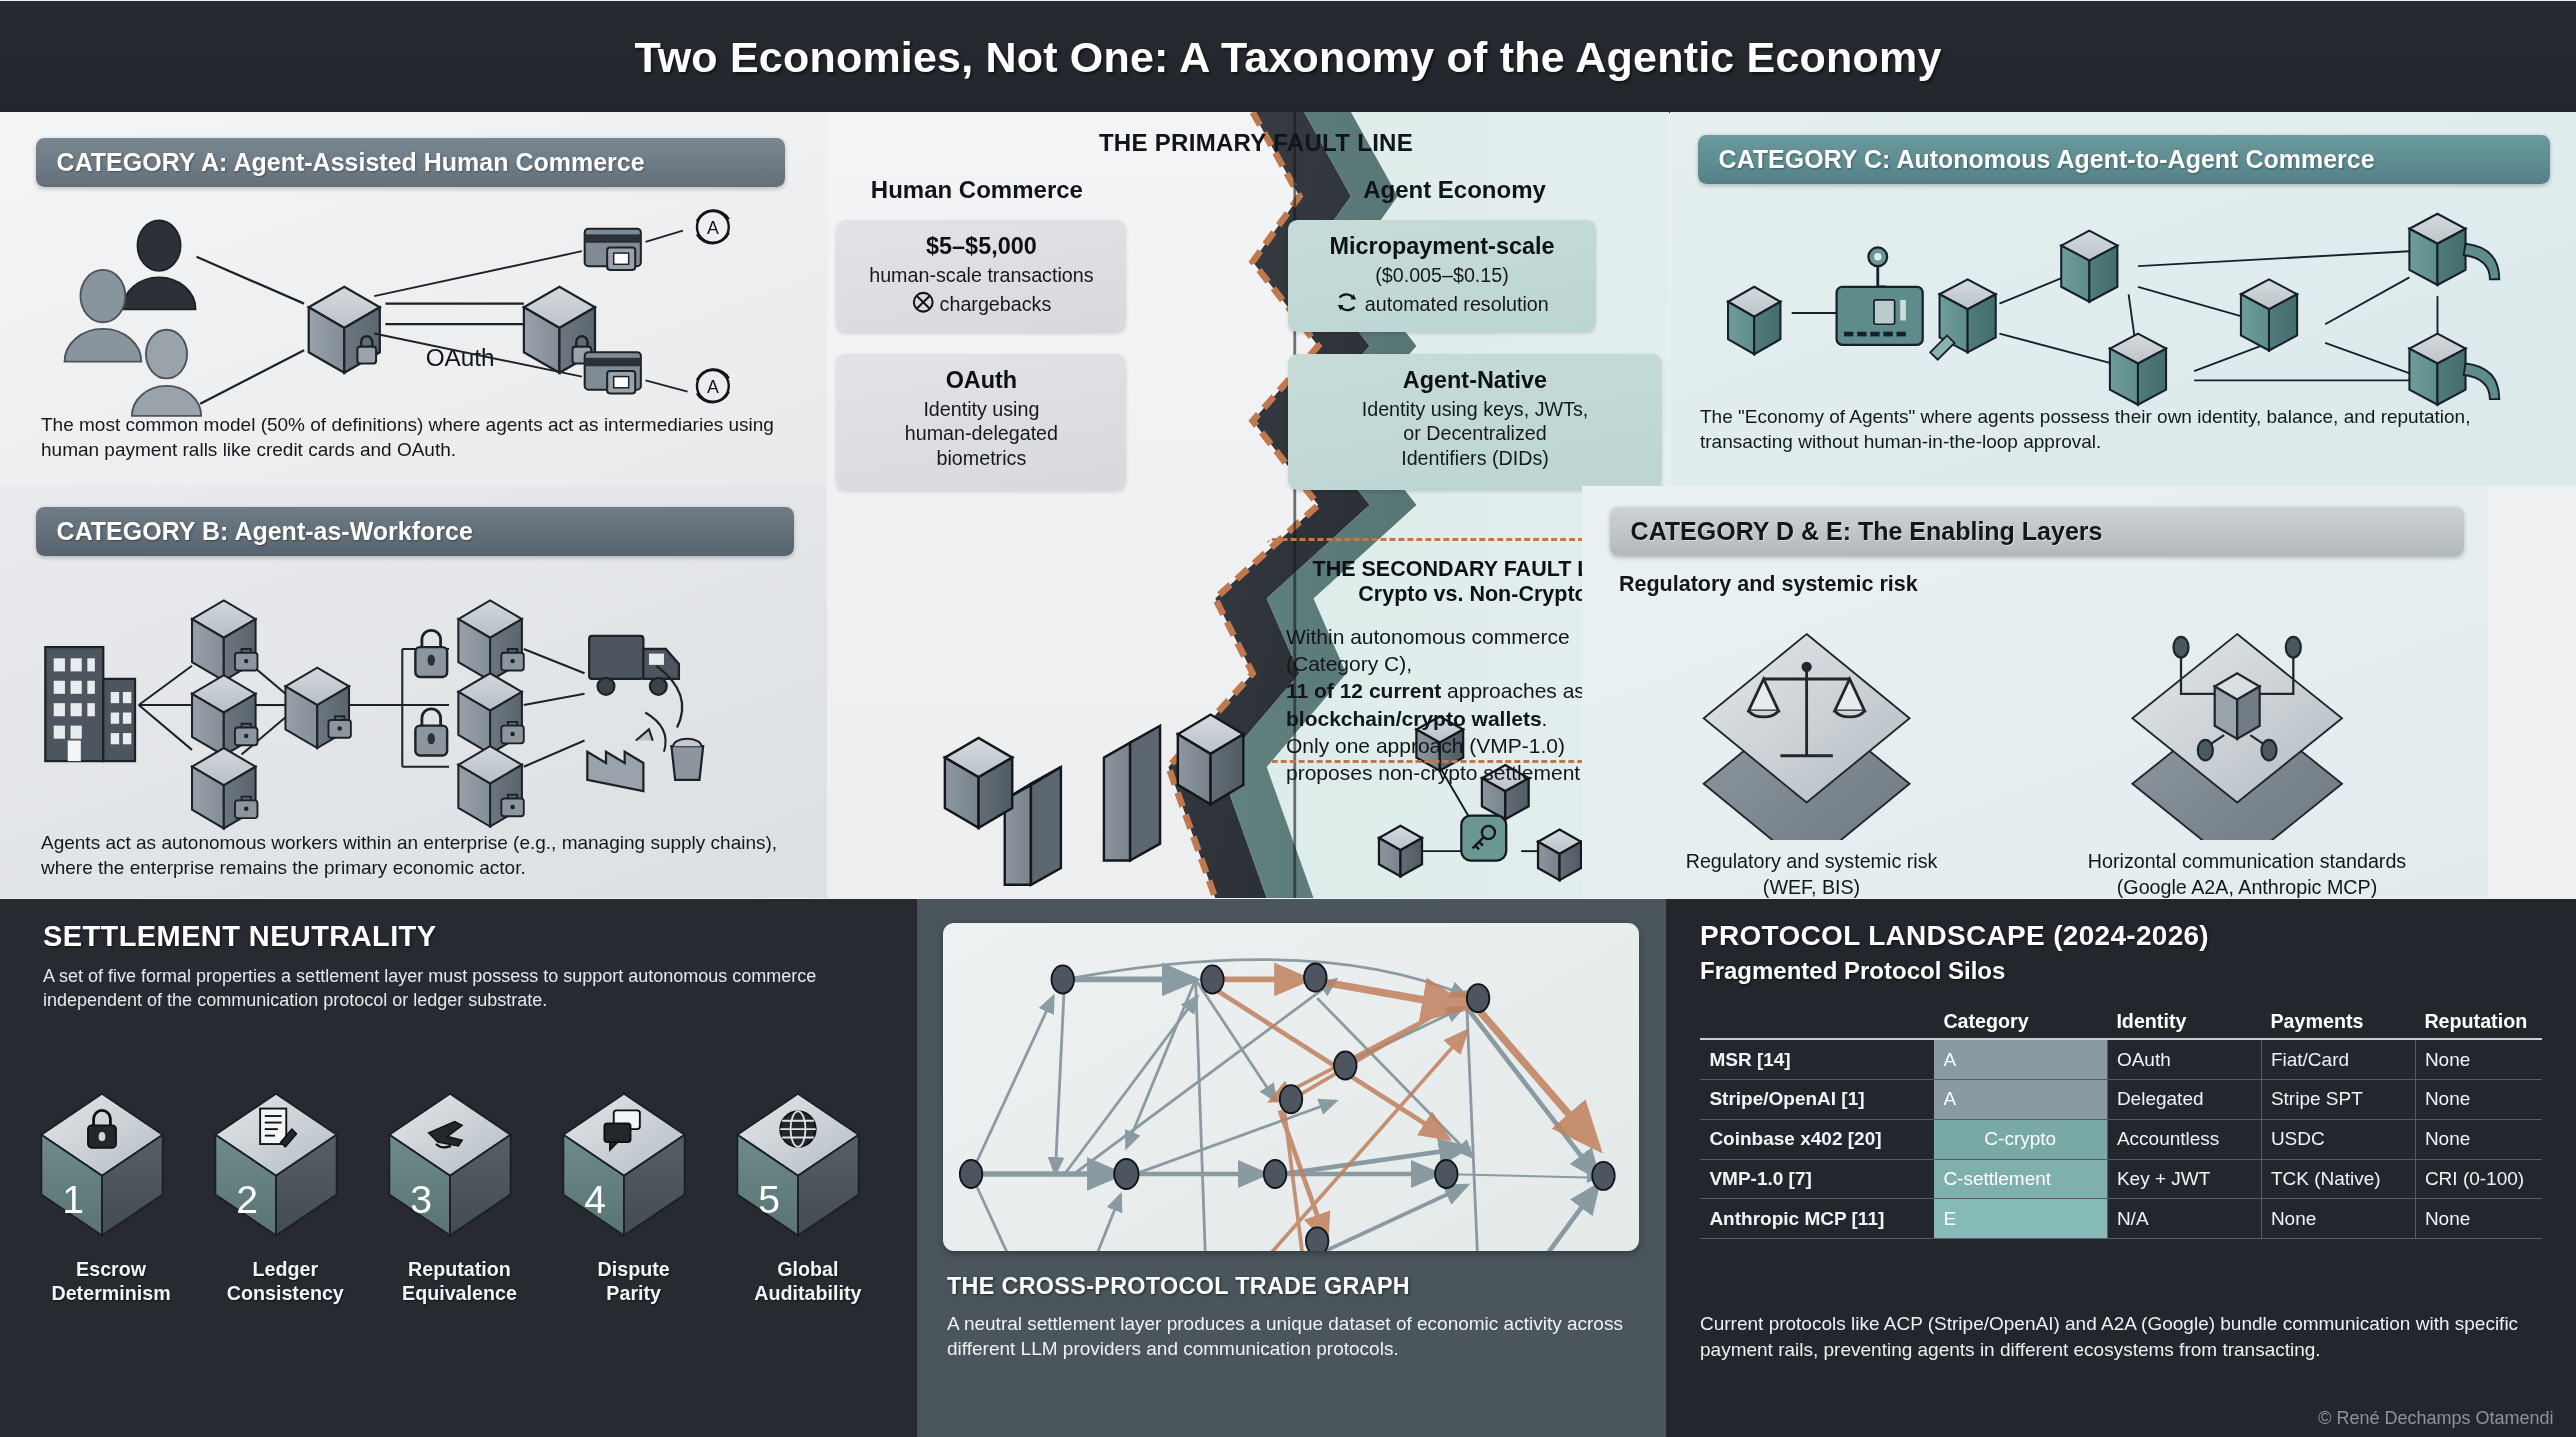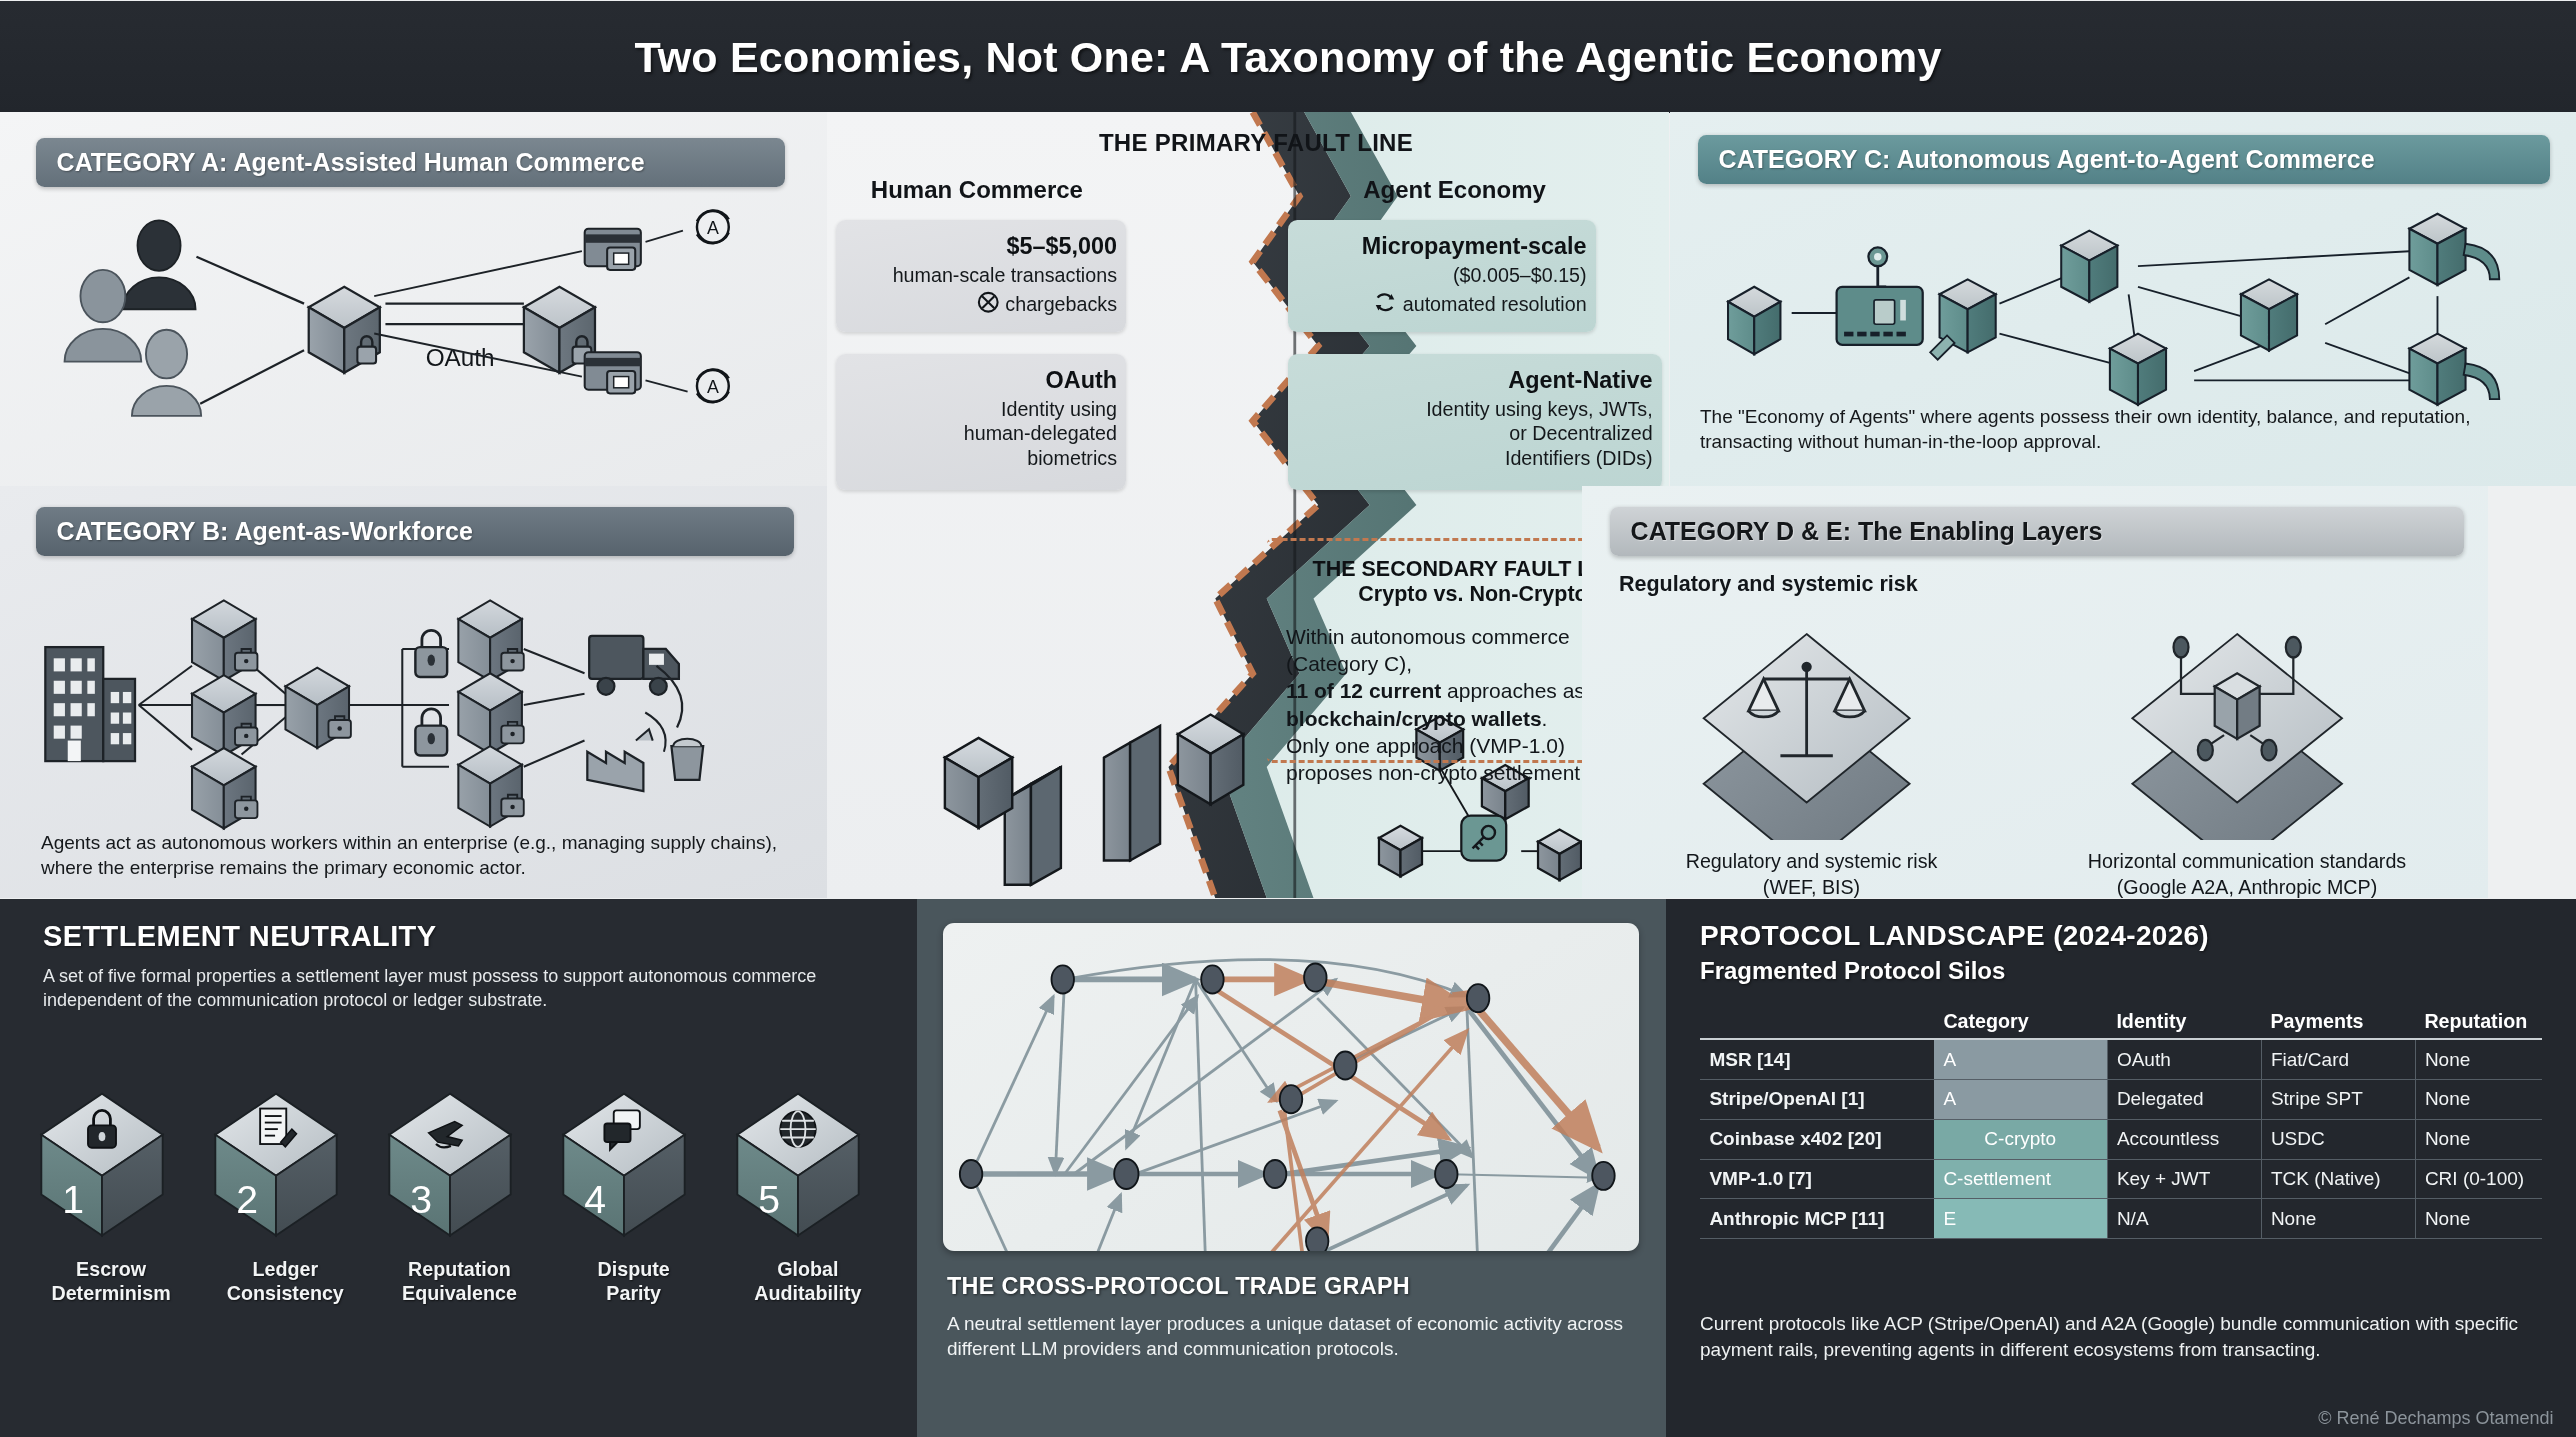--- a/index.html
+++ b/index.html
@@ -37,21 +37,21 @@
 
   .blurb{position:absolute;font-size:19px;line-height:1.32;color:#15181b;}
 
   
   .fault-title{position:absolute;top:17px;left:8px;width:842px;text-align:center;
     font-size:24px;font-weight:bold;color:#111418;letter-spacing:0.3px;}
   .col-h{position:absolute;top:64px;font-size:24px;font-weight:bold;color:#111418;text-align:center;width:281px;}
   .col-h.l{left:9.4px;}
   .col-h.r{left:487px;}
 
-  .fcard{position:absolute;border-radius:9.4px;padding:13px 9.4px;text-align:right;
+  .fcard{position:absolute;border-radius:9.4px;padding:13px 9.4px;text-align:center;
     box-shadow:0 1.9px 3.7px rgba(0,0,0,.13);}
   .fcard.left{background:linear-gradient(170deg,#e2e3e6 0%,#d7d9dd 100%);}
   .fcard.right{background:linear-gradient(170deg,#c7dcd9 0%,#bcd5d2 100%);}
   .fcard .t{font-size:23.4px;font-weight:bold;color:#0e1114;margin-bottom:2.8px;}
   .fcard .s{font-size:19.7px;color:#14181b;line-height:1.25;}
   .fcard .ic{display:inline-block;vertical-align:-2.8px;margin-right:5.6px;}
 
   .secfault{position:absolute;left:459px;top:445px;width:374px;}
   .secfault h3{margin:0;font-size:21.5px;font-weight:bold;color:#0e1114;text-align:center;line-height:1.18;}
   .secfault p{margin:15px 0 0 0;font-size:21px;line-height:1.3;color:#12161a;}
@@ -201,20 +201,21 @@
           <text x="22" y="30" text-anchor="middle" font-size="19" fill="#111519" font-family="Liberation Sans, sans-serif">A</text>
         </g>
         <g transform="translate(740,184)">
           <circle cx="22" cy="22" r="17" fill="none" stroke="#111519" stroke-width="2.6"></circle>
           <path d="M5 16 a19 19 0 0 1 34 -2" fill="none" stroke="#111519" stroke-width="2.6"></path>
           <path d="M39 28 a19 19 0 0 1 -34 2" fill="none" stroke="#111519" stroke-width="2.6"></path>
           <text x="22" y="30" text-anchor="middle" font-size="19" fill="#111519" font-family="Liberation Sans, sans-serif">A</text>
         </g>
       </svg>
 
+      <p class="blurb" style="left:41px;top:300px;width:739px;margin:0;">The most common model (50% of definitions) where agents act as intermediaries using human payment ralls like credit cards and OAuth.</p>
     </div>
 
     <div class="catB">
       <div class="cat-head dark" style="left:36px;top:20.6px;width:758px;background:linear-gradient(180deg,#6f7b85 0%,#57636d 100%);">
         <span>CATEGORY B: Agent-as-Workforce</span>
       </div>
 
       <svg width="827" height="271" style="position:absolute;left:0;top:77px;" viewBox="0 0 884 290">
         <defs>
           <linearGradient id="bTop" x1="0" y1="0" x2="0" y2="1">

